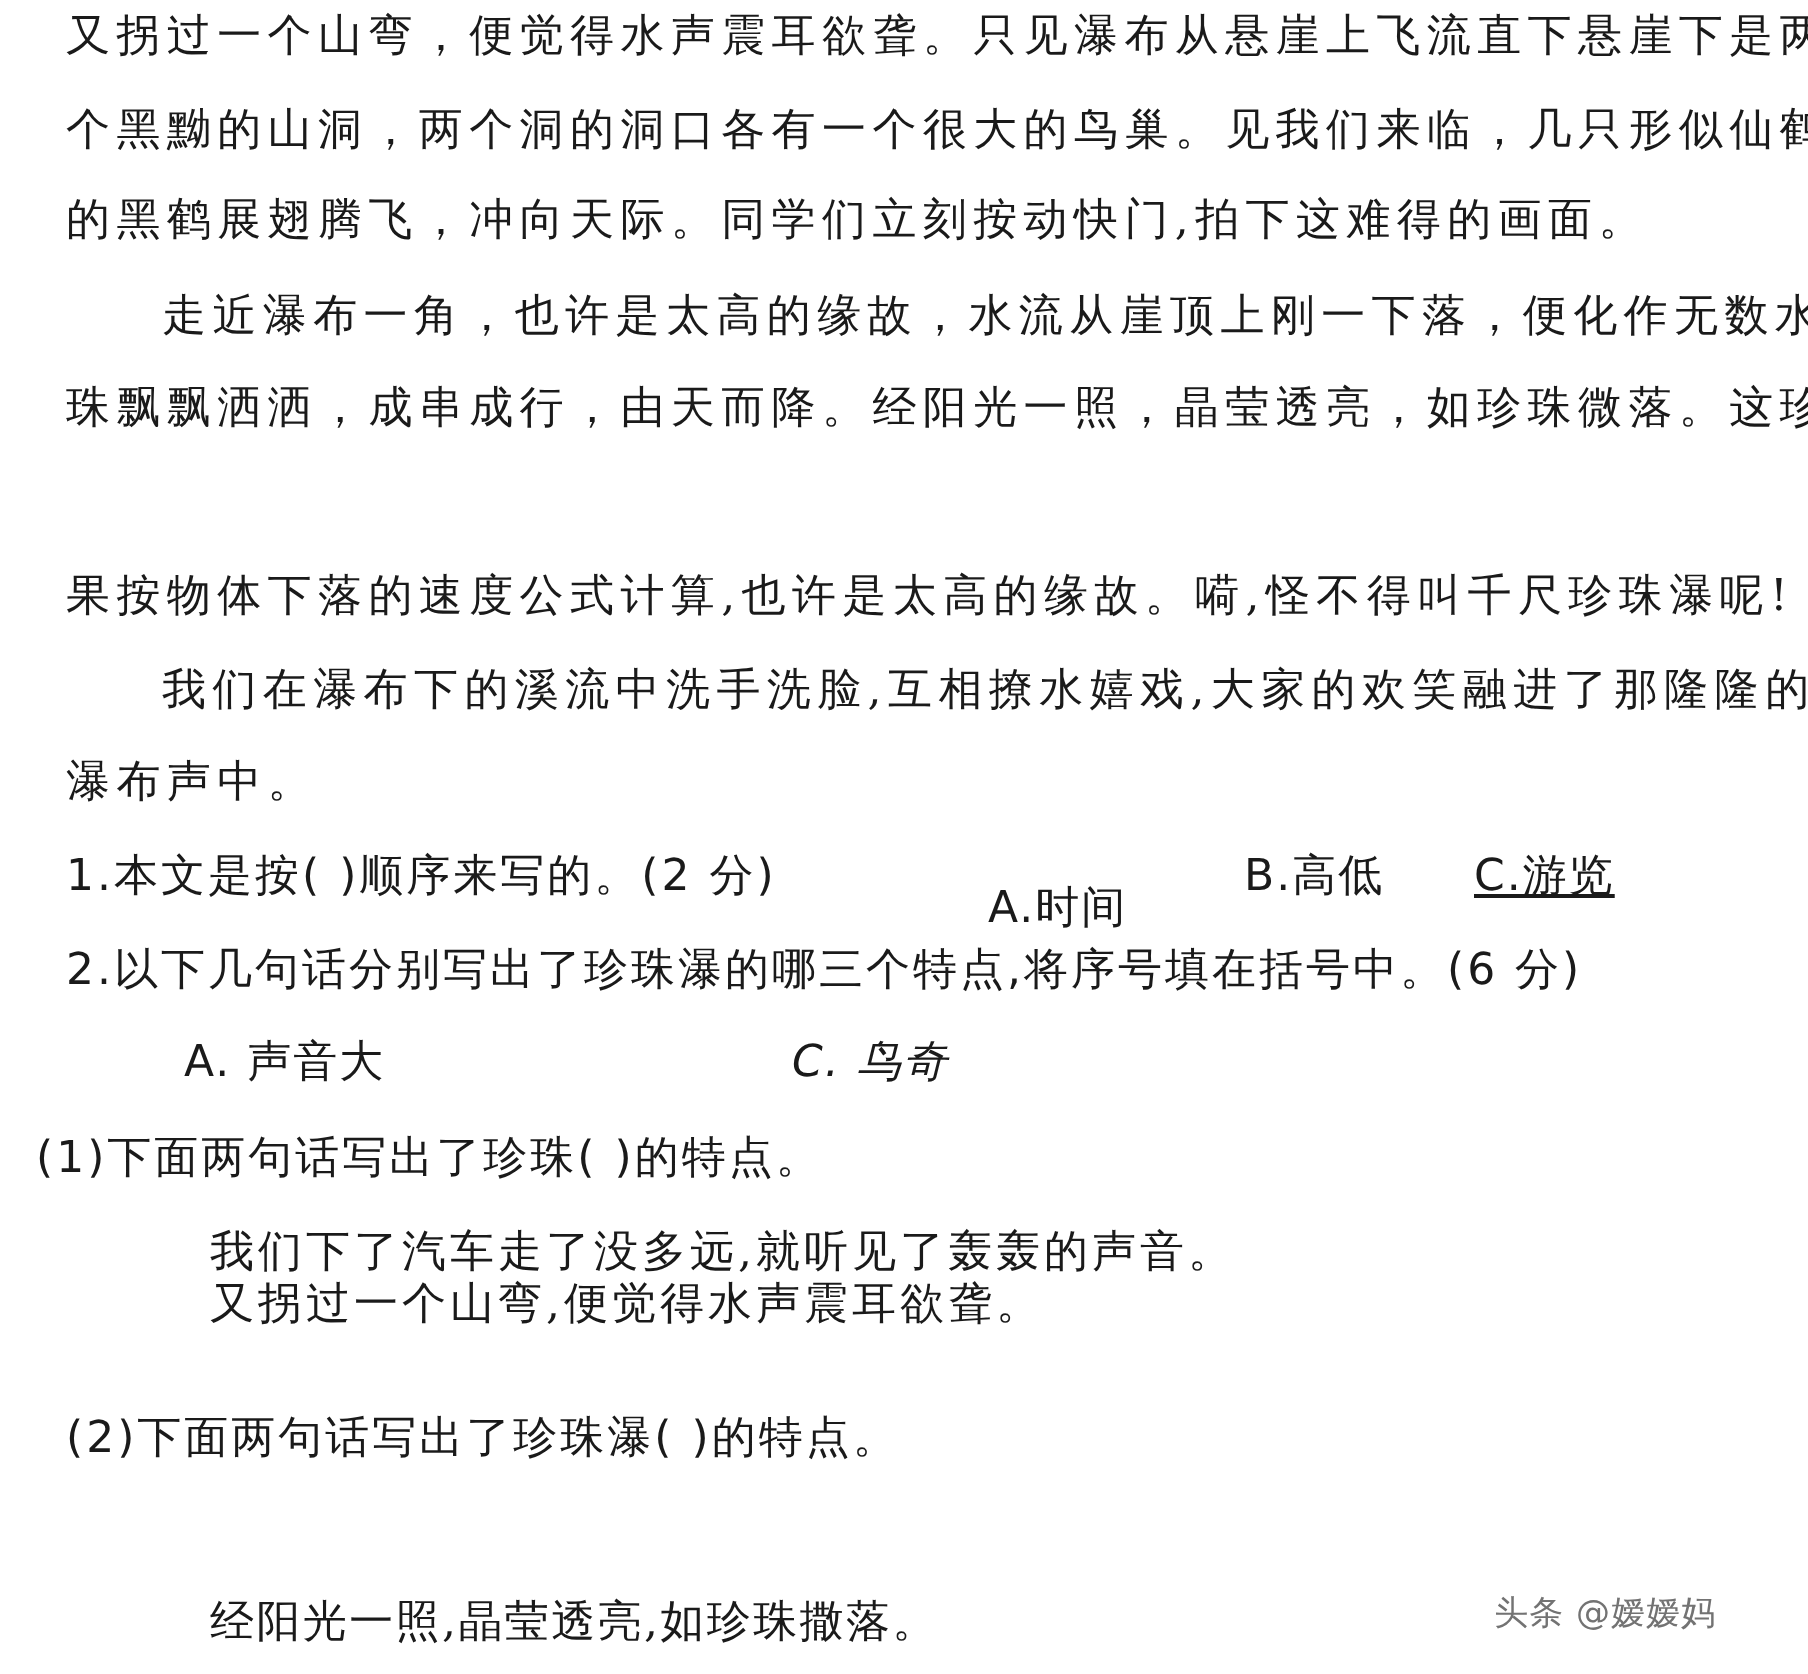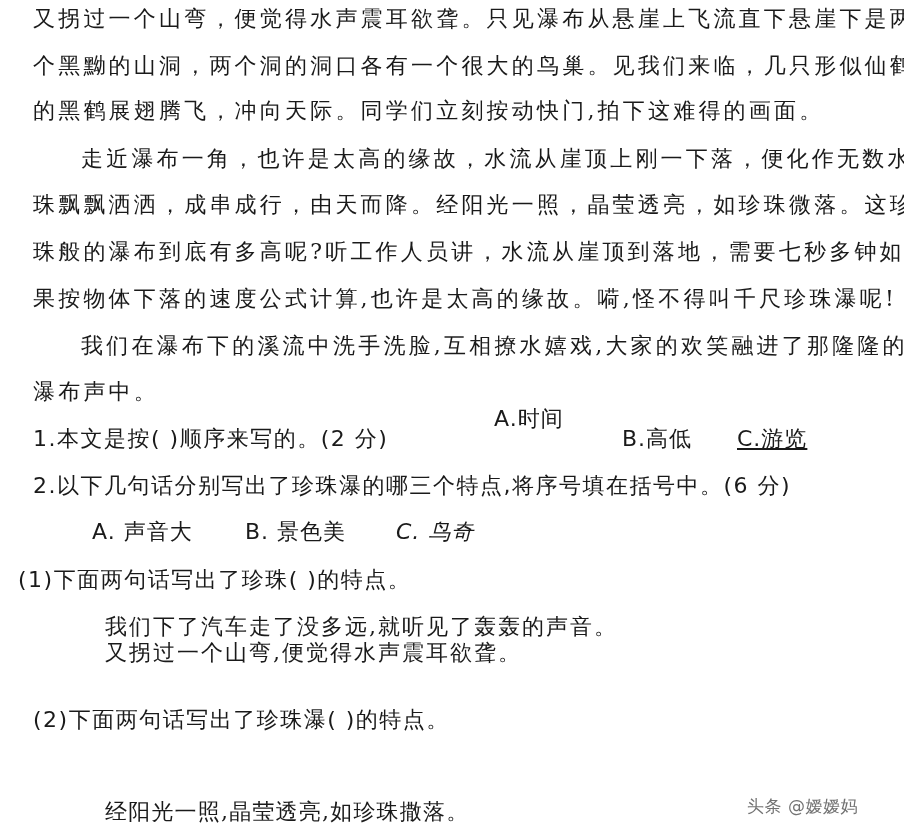--- a/index.html
+++ b/index.html
@@ -27,33 +27,31 @@
 </head>
 <body>
 
 <div class="doc">
 
   <div class="line" style="left:33px; top:4px;">又拐过一个山弯，便觉得水声震耳欲聋。只见瀑布从悬崖上飞流直下悬崖下是两</div>
   <div class="line" style="left:33px; top:51px;">个黑黝的山洞，两个洞的洞口各有一个很大的鸟巢。见我们来临，几只形似仙鹤</div>
   <div class="line" style="left:33px; top:96px;">的黑鹤展翅腾飞，冲向天际。同学们立刻按动快门,拍下这难得的画面。</div>
   <div class="line" style="left:81px; top:144px;">走近瀑布一角，也许是太高的缘故，水流从崖顶上刚一下落，便化作无数水</div>
   <div class="line" style="left:33px; top:190px;">珠飘飘洒洒，成串成行，由天而降。经阳光一照，晶莹透亮，如珍珠微落。这珍</div>
-  <div class="line" style="left:33px; top:237px;">珠般的瀑布到底有多高呢?听工作人员讲，水流从崖顶到落地，需要七秒多钟如</div>
   <div class="line" style="left:33px; top:284px;">果按物体下落的速度公式计算,也许是太高的缘故。嗬,怪不得叫千尺珍珠瀑呢!</div>
   <div class="line" style="left:81px; top:331px;">我们在瀑布下的溪流中洗手洗脸,互相撩水嬉戏,大家的欢笑融进了那隆隆的</div>
   <div class="line" style="left:33px; top:377px;">瀑布声中。</div>
 
   <div class="line q" style="left:33px; top:424px;">1.本文是按(        )顺序来写的。(2 分)</div>
-  <div class="opt" style="left:494px; top:404px;">A.时间</div>
+  <div class="opt" style="left:494px; top:440px;">A.时间</div>
   <div class="opt" style="left:622px; top:424px;">B.高低</div>
   <div class="opt" style="left:737px; top:424px;text-decoration:underline;">C.游览</div>
 
   <div class="line q" style="left:33px; top:471px;">2.以下几句话分别写出了珍珠瀑的哪三个特点,将序号填在括号中。(6 分)</div>
   <div class="opt" style="left:92px; top:517px;">A.  声音大</div>
-  <div class="opt" style="left:245px; top:517px;">B.  景色美</div>
   <div class="opt" style="left:396px; top:517px;font-style:italic;">C.  鸟奇</div>
 
   <div class="line q" style="left:18px; top:565px;">(1)下面两句话写出了珍珠(      )的特点。</div>
   <div class="line" style="left:105px; top:612px; letter-spacing:2px;">我们下了汽车走了没多远,就听见了轰轰的声音。</div>
   <div class="line" style="left:105px; top:638px; letter-spacing:2px;">又拐过一个山弯,便觉得水声震耳欲聋。</div>
 
   <div class="line q" style="left:33px; top:705px;">(2)下面两句话写出了珍珠瀑(       )的特点。</div>
   <div class="line" style="left:105px; top:797px; letter-spacing:1.2px;">经阳光一照,晶莹透亮,如珍珠撒落。</div>
 
   <div class="watermark">头条 @嫒嫒妈</div>

